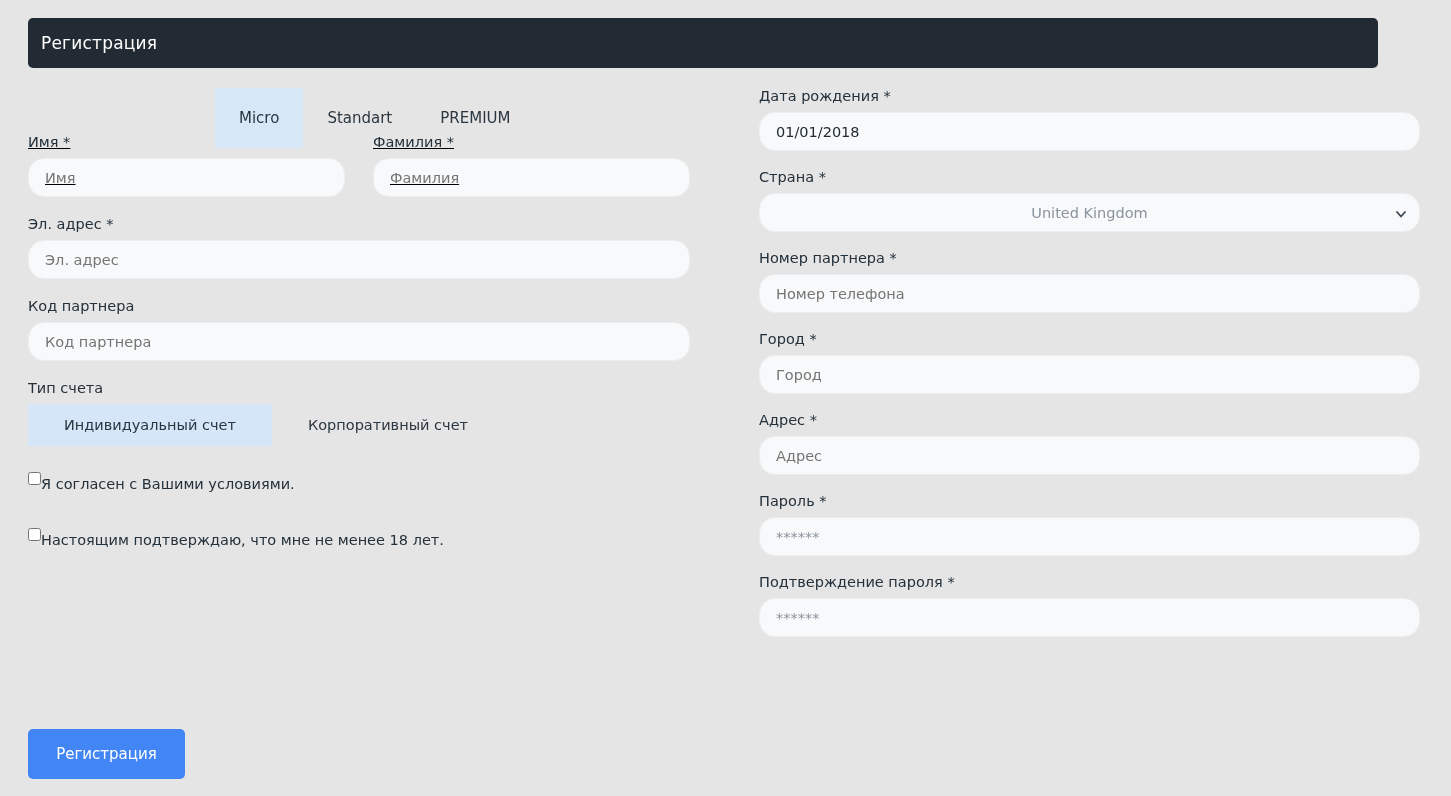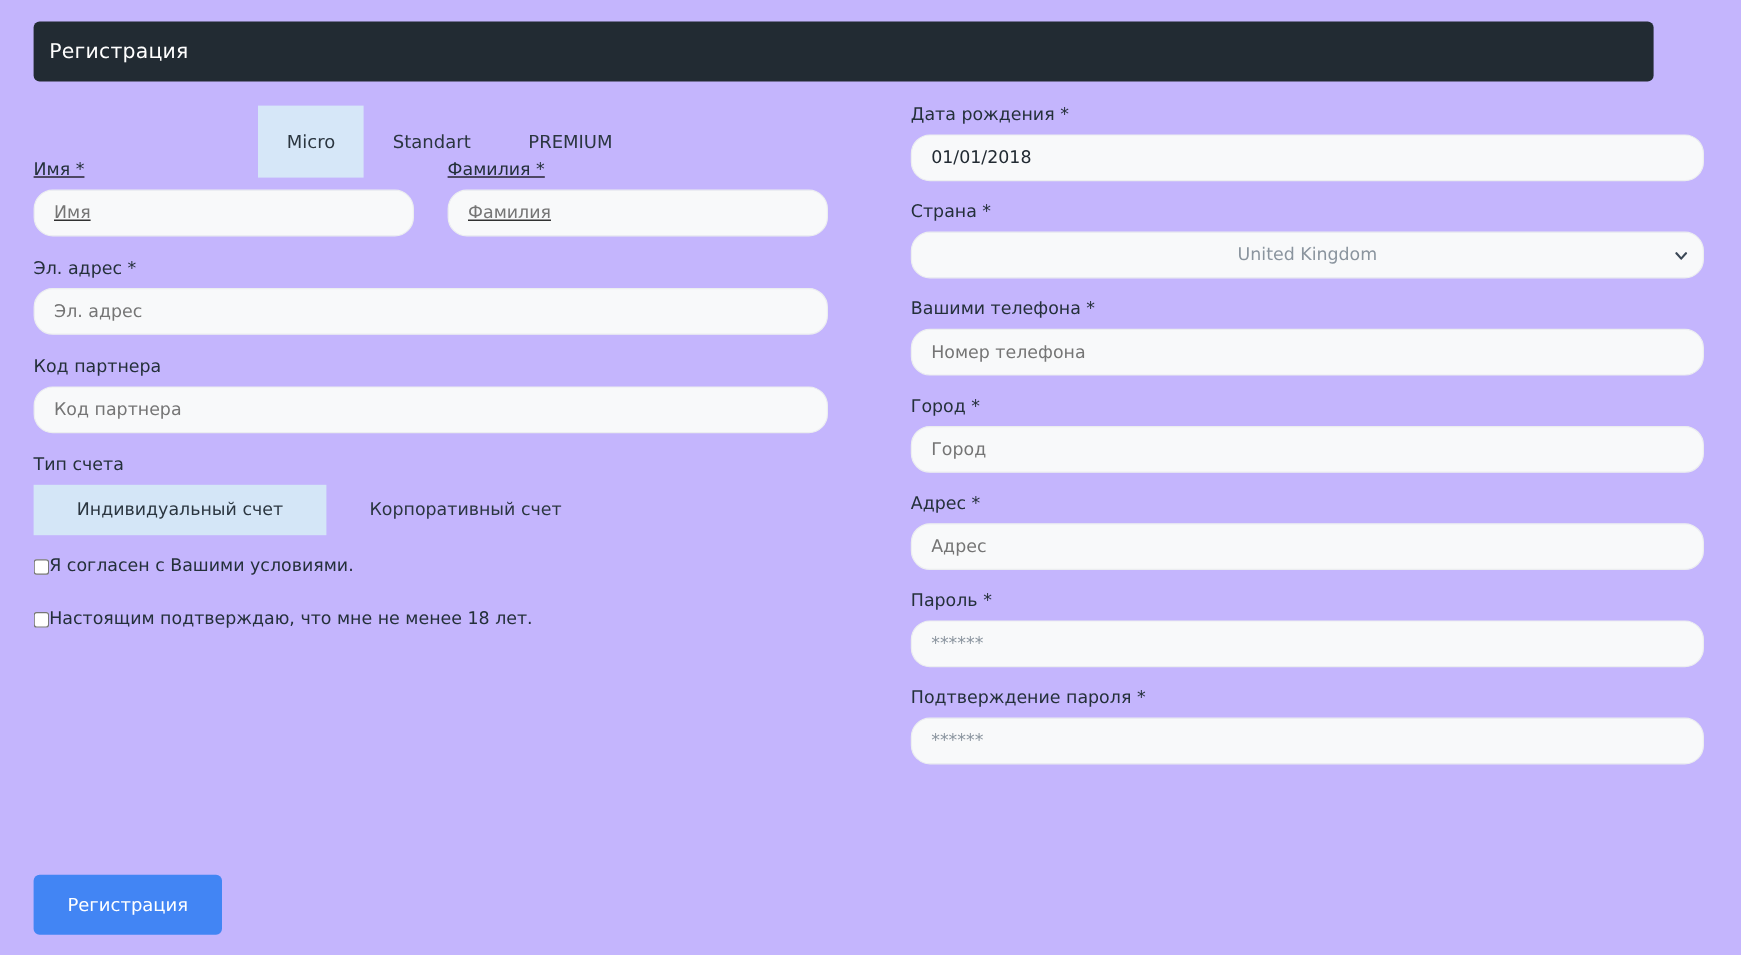--- a/index.html
+++ b/index.html
@@ -10,21 +10,21 @@
     width: 1451px;
     height: 796px;
     overflow: hidden;
     font-family: "DejaVu Sans", "Liberation Sans", sans-serif;
   }
 
   .page {
     position: relative;
     width: 1451px;
     height: 796px;
-    background: #c4b5fd;
+    background: #e5e5e5;
   }
 
   
   .header {
     position: absolute;
     left: 28px;
     top: 18px;
     width: 1350px;
     height: 50px;
     background: #222b33;
@@ -152,21 +152,21 @@
     align-items: center;
     font-size: 14.5px;
     color: #24303a;
   }
   .check-row input[type="checkbox"] {
     margin: 0;
     width: 13px;
     height: 13px;
     flex: none;
   }
-  .check-label { white-space: nowrap; }
+  .check-label { white-space: nowrap; margin-top: 12px; }
 
   
   .submit-btn {
     position: absolute;
     left: 28px;
     top: 729px;
     width: 157px;
     height: 50px;
     background: #4285f4;
     color: #ffffff;
@@ -272,21 +272,21 @@
           <svg viewBox="0 0 12 12" width="12" height="12" aria-hidden="true">
             <path d="M2 4 L6 8.5 L10 4" fill="none" stroke="#3c4856" stroke-width="1.8" stroke-linecap="round" stroke-linejoin="round"></path>
           </svg>
         </span>
       </div>
     </div>
 
     <div class="gap-b"></div>
 
     <div class="field">
-      <div class="field-label">Вашими телефона *</div>
+      <div class="field-label">Номер партнера *</div>
       <input class="control placeholder" type="text" placeholder="Номер телефона" style="">
     </div>
 
     <div class="gap-b"></div>
 
     <div class="field">
       <div class="field-label">Город *</div>
       <input class="control placeholder" type="text" placeholder="Город" style="">
     </div>
 

